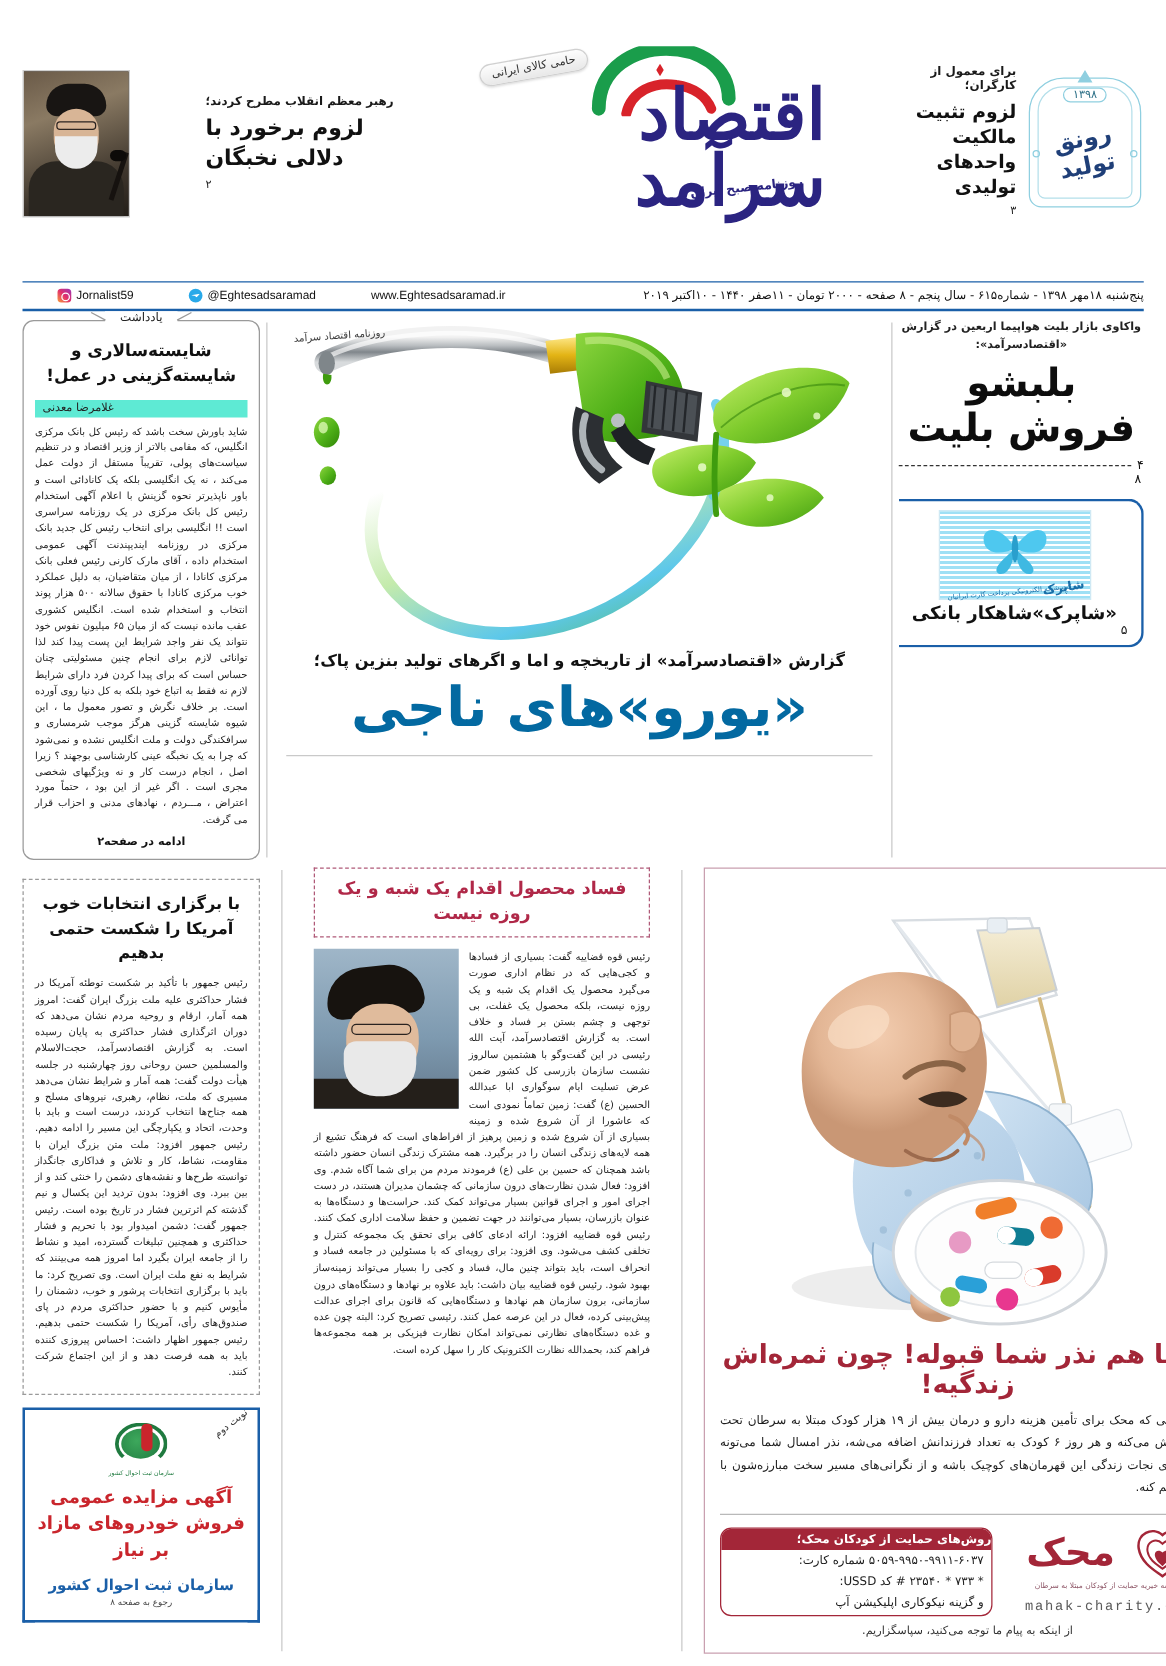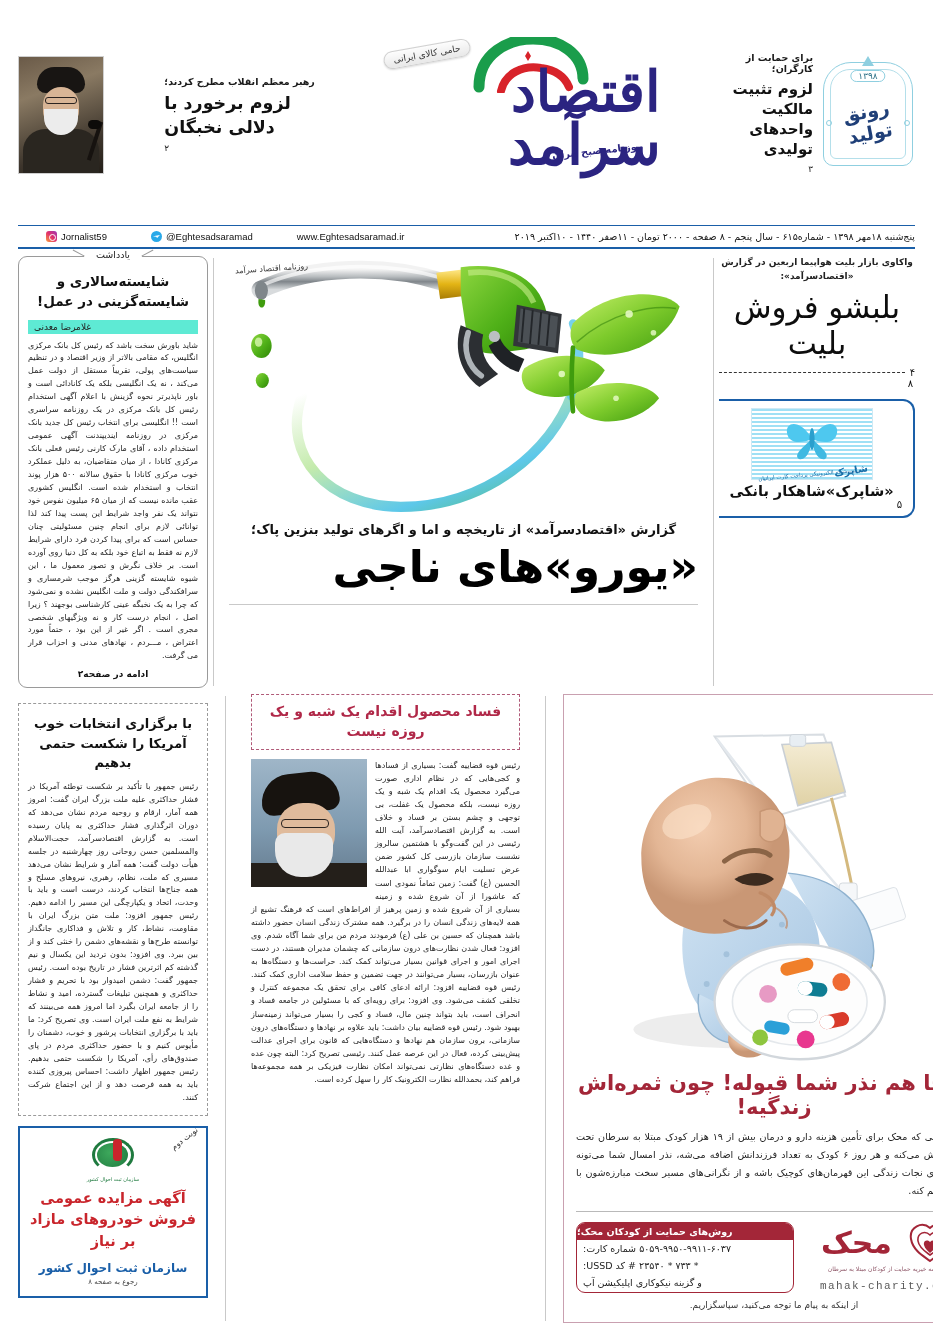--- a/index.html
+++ b/index.html
@@ -413,42 +413,42 @@
   .mahak-logo .tag {
     font-size: 6px; color: #8d5566; line-height: 1.5; margin-top: 1px;
   }
   .mahak-logo .url {
     font-size: 11px; color: #5a5a5a; letter-spacing: 1.4px;
     margin-top: 7px; font-family: "Liberation Mono", monospace;
   }
   .donate-box {
     flex: 1 1 auto;
     border: 1px solid #a32638; border-radius: 9px;
-    overflow: hidden; text-align: left;
+    overflow: hidden; text-align: right;
   }
   .donate-head {
     background: #a32638; color: #fff; font-size: 9.5px; font-weight: bold;
     padding: 3px 0;
   }
   .donate-row {
     font-size: 9.5px; color: #1d1d1d; padding: 2.5px 6px; line-height: 1.3;
     direction: rtl;
   }
   .mahak-thanks {
     font-size: 9px; color: #333; margin-top: 7px; text-align: center;
   }
 
   
   .teaser { text-align: center; }
   .teaser .kick {
     font-size: 9px; font-weight: bold; color: #222; line-height: 1.55;
     letter-spacing: -0.2px;
   }
   .teaser .hl {
-    font-size: 31px; font-weight: normal; color: #0d0d0d; line-height: 1.16;
+    font-size: 31px; font-weight: bold; color: #0d0d0d; line-height: 1.16;
     margin-top: 6px; letter-spacing: -1.2px;
   }
   .teaser .hl.sm { font-size: 23px; letter-spacing: -0.9px; }
   .teaser-foot {
     display: flex; flex-direction: row-reverse; align-items: center; gap: 5px;
     margin-top: 5px;
   }
   .teaser-foot .dashes {
     flex: 1 1 auto; border-top: 1.6px dashed #333; height: 0;
   }
@@ -492,21 +492,21 @@
   .hero { position: relative; width: 100%; }
   .hero-credit {
     position: absolute; top: 8px; left: 6px;
     font-size: 8px; color: #3a3a3a; transform: rotate(-4deg);
   }
   .hero-kicker {
     text-align: center; font-size: 13px; font-weight: bold; color: #111;
     margin-top: 4px; letter-spacing: -0.4px;
   }
   .hero-hl {
-    font-size: 44px; font-weight: bold; color: #000000;
+    text-align: center; font-size: 44px; font-weight: bold; color: #0369a1;
     line-height: 1.2; letter-spacing: -2px; margin-top: 4px;
   }
   .hero-sep { border-bottom: 1px solid #c9c9c9; margin-top: 10px; }
 
   
   .upper { display: flex; flex-direction: row-reverse; }
   .upper-right { width: 190px; flex: 0 0 auto; }
   .upper-mid { flex: 1 1 auto; padding: 0 10px; }
   .upper-left { width: 196px; flex: 0 0 auto; }
 
@@ -543,21 +543,21 @@
         <path d="M30,54 C34,36 52,28 70,31 C84,33 94,40 98,50" fill="none" stroke="#d8232a" stroke-width="8" stroke-linecap="round"></path>
         <path d="M57,14 l3,5 l-3,5 l-3,-5 z" fill="#d8232a"></path>
       </svg>
       <div class="logo-main">اقتصاد سرآمد</div>
       <div class="logo-sub">روزنامه صبح ایران</div>
       <div class="badge-irani">حامی کالای ایرانی</div>
     </div>
 
     <div class="lead-left">
       <div class="txt">
-        <div class="kicker">برای حمایت از کارگران؛</div>
+        <div class="kicker">برای معمول از کارگران؛</div>
         <div class="hl">لزوم تثبیت مالکیت واحدهای تولیدی</div>
         <div class="pageno">۳</div>
       </div>
       <div class="slogan-emblem">
         <div class="finial"></div>
         <div class="frame-outer"></div>
         <div class="frame-inner"></div>
         <div class="yearbox">۱۳۹۸</div>
         <div class="sl-text">رونق تولید</div>
         <div class="dot-l"></div>

